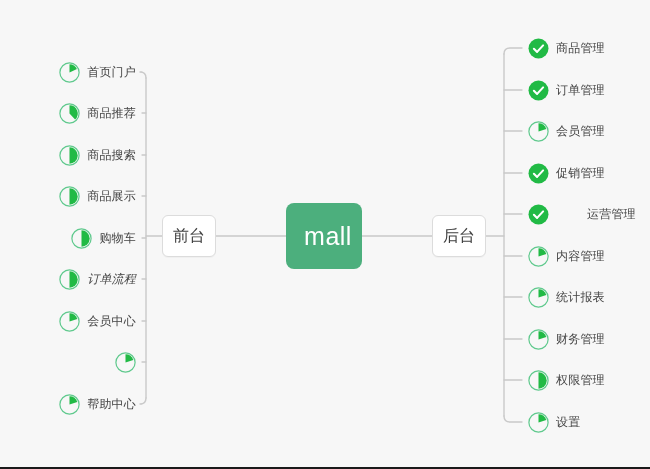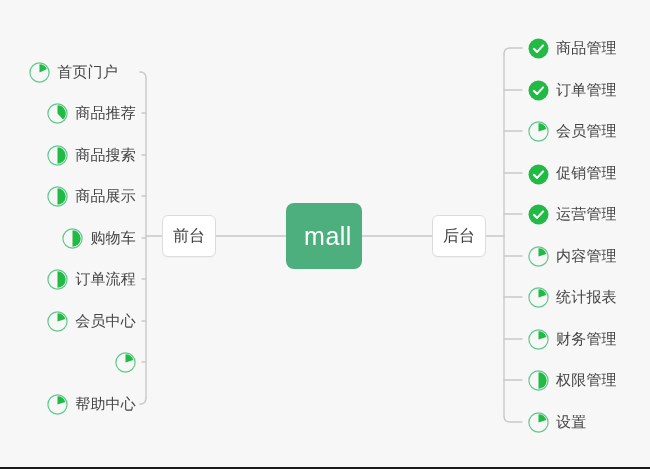--- a/index.html
+++ b/index.html
@@ -37,21 +37,21 @@
     right: 0;
     flex-direction: row;
     justify-content: flex-end;
   }
   .leaf.right {
     left: 0;
     flex-direction: row;
     justify-content: flex-start;
   }
   .leaf-label {
-    font-size: 15px;
+    font-size: 12px;
     color: #444444;
     letter-spacing: 0.2px;
     line-height: 24px;
   }
   .leaf.left .leaf-label { margin-left: 7px; }
   .leaf.right .leaf-label { margin-left: 7px; }
 
   .status-icon {
     width: 21px;
     height: 21px;
@@ -137,21 +137,21 @@
 
   <div class="node-box branch-node" id="branch-backend" style="left: 432px; top: 215px;">
     <span>后台</span>
   </div>
 
   <div class="node-box branch-node" id="branch-frontend" style="left: 162px; top: 215px;">
     <span>前台</span>
   </div>
 
   <div id="leaves-left">
-      <div class="leaf left" style="top: 60px; right: 532px;">
+      <div class="leaf left" style="top: 60px; right: 514px;">
         <svg class="status-icon" viewBox="0 0 21 21" xmlns="http://www.w3.org/2000/svg">
             <circle cx="10.5" cy="10.5" r="9.6" fill="none" stroke="#5fc98d" stroke-width="1.2"></circle>
             <path d="M 10.5 10.5 L 10.5 2.3000000000000007 A 8.2 8.2 0 0 1 17.92 7.01 Z" fill="#21ba45"></path>
           </svg>
         <span class="leaf-label">首页门户</span>
       </div>
       <div class="leaf left" style="top: 101px; right: 514px;">
         <svg class="status-icon" viewBox="0 0 21 21" xmlns="http://www.w3.org/2000/svg">
             <circle cx="10.5" cy="10.5" r="9.6" fill="none" stroke="#5fc98d" stroke-width="1.2"></circle>
             <path d="M 10.5 10.5 L 10.5 2.3000000000000007 A 8.2 8.2 0 0 1 16.11 16.48 Z" fill="#21ba45"></path>
@@ -172,21 +172,21 @@
           </svg>
         <span class="leaf-label">商品展示</span>
       </div>
       <div class="leaf left" style="top: 226px; right: 514px;">
         <svg class="status-icon" viewBox="0 0 21 21" xmlns="http://www.w3.org/2000/svg">
             <circle cx="10.5" cy="10.5" r="9.6" fill="none" stroke="#5fc98d" stroke-width="1.2"></circle>
             <path d="M 10.5 10.5 L 10.5 2.3000000000000007 A 8.2 8.2 0 0 1 10.50 18.70 Z" fill="#21ba45"></path>
           </svg>
         <span class="leaf-label">购物车</span>
       </div>
-      <div class="leaf left" style="top: 267px; right: 514px;">
+      <div class="leaf left" style="top: 267px; right: 514px; font-style: italic;">
         <svg class="status-icon" viewBox="0 0 21 21" xmlns="http://www.w3.org/2000/svg">
             <circle cx="10.5" cy="10.5" r="9.6" fill="none" stroke="#5fc98d" stroke-width="1.2"></circle>
             <path d="M 10.5 10.5 L 10.5 2.3000000000000007 A 8.2 8.2 0 0 1 10.50 18.70 Z" fill="#21ba45"></path>
           </svg>
         <span class="leaf-label">订单流程</span>
       </div>
       <div class="leaf left" style="top: 309px; right: 514px;">
         <svg class="status-icon" viewBox="0 0 21 21" xmlns="http://www.w3.org/2000/svg">
             <circle cx="10.5" cy="10.5" r="9.6" fill="none" stroke="#5fc98d" stroke-width="1.2"></circle>
             <path d="M 10.5 10.5 L 10.5 2.3000000000000007 A 8.2 8.2 0 0 1 18.30 7.97 Z" fill="#21ba45"></path>
@@ -222,28 +222,28 @@
           </svg>
         <span class="leaf-label">订单管理</span>
       </div>
       <div class="leaf right" style="top: 119px; left: 528px;">
         <svg class="status-icon" viewBox="0 0 21 21" xmlns="http://www.w3.org/2000/svg">
             <circle cx="10.5" cy="10.5" r="9.6" fill="none" stroke="#5fc98d" stroke-width="1.2"></circle>
             <path d="M 10.5 10.5 L 10.5 2.3000000000000007 A 8.2 8.2 0 0 1 18.30 7.97 Z" fill="#21ba45"></path>
           </svg>
         <span class="leaf-label">会员管理</span>
       </div>
-      <div class="leaf right" style="top: 161px; left: 528px; align-items: flex-end;">
+      <div class="leaf right" style="top: 161px; left: 528px;">
         <svg class="status-icon" viewBox="0 0 21 21" xmlns="http://www.w3.org/2000/svg">
             <circle cx="10.5" cy="10.5" r="10" fill="#21ba45"></circle>
             <path d="M 5.9 10.8 L 9.1 13.9 L 15.1 7.4" fill="none" stroke="#ffffff" stroke-width="2.1" stroke-linecap="round" stroke-linejoin="round"></path>
           </svg>
         <span class="leaf-label">促销管理</span>
       </div>
-      <div class="leaf right" style="top: 202px; left: 528px;">
+      <div class="leaf right" style="top: 202px; left: 528px; gap: 31px;">
         <svg class="status-icon" viewBox="0 0 21 21" xmlns="http://www.w3.org/2000/svg">
             <circle cx="10.5" cy="10.5" r="10" fill="#21ba45"></circle>
             <path d="M 5.9 10.8 L 9.1 13.9 L 15.1 7.4" fill="none" stroke="#ffffff" stroke-width="2.1" stroke-linecap="round" stroke-linejoin="round"></path>
           </svg>
         <span class="leaf-label">运营管理</span>
       </div>
       <div class="leaf right" style="top: 244px; left: 528px;">
         <svg class="status-icon" viewBox="0 0 21 21" xmlns="http://www.w3.org/2000/svg">
             <circle cx="10.5" cy="10.5" r="9.6" fill="none" stroke="#5fc98d" stroke-width="1.2"></circle>
             <path d="M 10.5 10.5 L 10.5 2.3000000000000007 A 8.2 8.2 0 0 1 18.30 7.97 Z" fill="#21ba45"></path>

